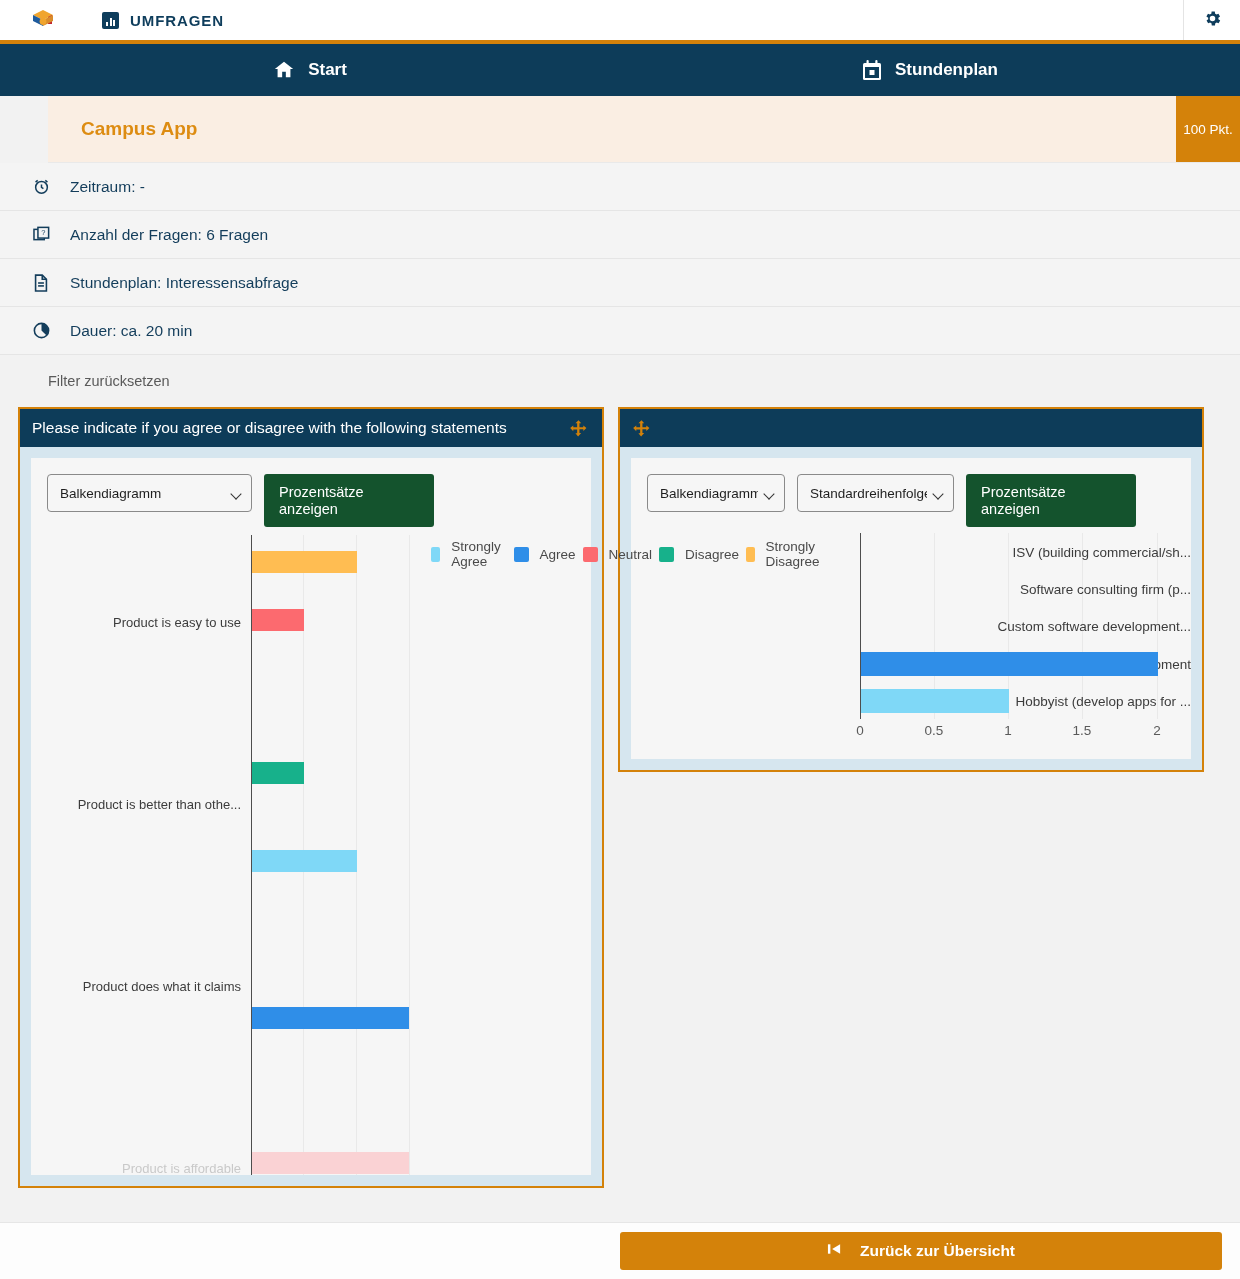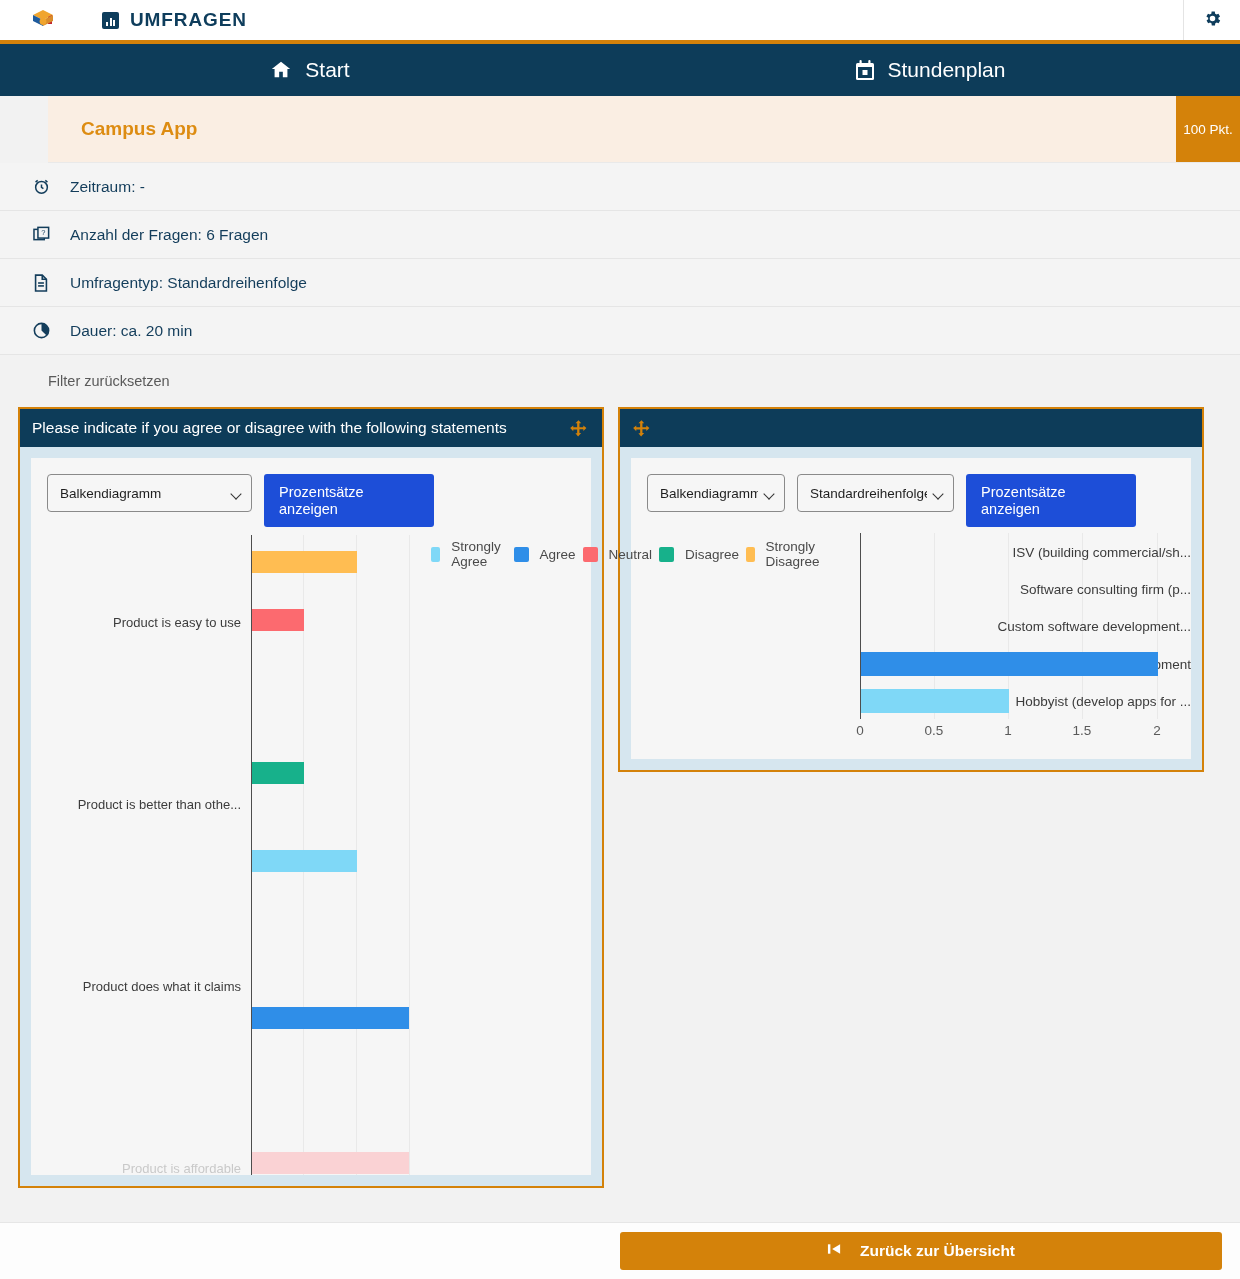--- a/index.html
+++ b/index.html
@@ -23,40 +23,40 @@
   .brand-group { display: flex; align-items: center; margin-left: 46px; gap: 11px; }
   .brand-icon {
     width: 17px; height: 17px; background: #0e3d5c; border-radius: 2px;
     display: flex; align-items: flex-end; justify-content: center; gap: 1.5px; padding-bottom: 3px;
   }
   .brand-icon i { display: block; width: 2px; background: #fff; }
   .brand-icon i:nth-child(1) { height: 4px; }
   .brand-icon i:nth-child(2) { height: 8px; }
   .brand-icon i:nth-child(3) { height: 6px; }
   .brand-text {
-    font-size: 19px; font-weight: bold; color: #0e3d5c; letter-spacing: .9px;
+    font-size: 15px; font-weight: bold; color: #0e3d5c; letter-spacing: .9px;
   }
   .topbar-right {
     position: absolute; right: 0; top: 0; height: 40px; width: 57px;
     border-left: 1px solid #e4e4e4;
     display: flex; align-items: center; justify-content: center;
   }
   .gear { color: #0e3d5c; }
 
   
   .navbar {
     height: 56px;
     background: #0d3c59;
     border-top: 4px solid #d4820a;
     display: flex;
   }
   .nav-item {
     flex: 1 1 0;
     display: flex; align-items: center; justify-content: center; gap: 13px;
-    color: #fff; font-size: 21px; cursor: pointer;
+    color: #fff; font-size: 17px; cursor: pointer; font-weight: bold;
   }
   .nav-ico { display: flex; align-items: center; }
 
   
   .banner {
     height: 67px;
     background: #faeee3;
     display: flex; align-items: center;
     position: relative;
     border-bottom: 1px solid #e9e9e9;
@@ -139,21 +139,21 @@
   .sel-wrap { position: relative; display: inline-block; }
   .sel-wrap::after {
     content: "";
     position: absolute; right: 12px; top: 16px;
     width: 7px; height: 7px;
     border-right: 1.8px solid #333; border-bottom: 1.8px solid #333;
     transform: rotate(45deg);
     pointer-events: none;
   }
   .btn-orange {
-    background: #1d4ed8; color: #fff; border: none; border-radius: 3px;
+    background: #14532d; color: #fff; border: none; border-radius: 3px;
     font-size: 14.5px; font-family: "Liberation Sans", sans-serif;
     padding: 10px 15px; cursor: pointer; line-height: 1.15;
     max-width: 170px; text-align: left;
   }
 
   
   .chartL { position: relative; height: 648px; }
   .plotL { position: absolute; left: 0; top: 0; right: 0; bottom: 0; }
   .gl { position: absolute; top: 8px; bottom: 0; width: 1px; background: #e9e9e9; }
   .axisL { position: absolute; top: 8px; bottom: 0; width: 1px; background: #4d4d4d; }
@@ -282,21 +282,21 @@
 </div>
 <div class="info-row">
   <span class="info-ico">
     <svg width="18" height="20" viewBox="0 0 20 24" fill="none" stroke="#133d5b" stroke-width="1.9">
       <path d="M3.5 2.5h8l5 5v14h-13z"></path>
         <path d="M11.5 2.5v5h5"></path>
       <line x1="6.5" y1="12" x2="13.5" y2="12"></line>
         <line x1="6.5" y1="15.5" x2="13.5" y2="15.5"></line>
     </svg>
   </span>
-  <span>Umfragentyp: Standardreihenfolge</span>
+  <span>Stundenplan: Interessensabfrage</span>
 </div>
 <div class="info-row">
   <span class="info-ico">
     <svg width="19" height="19" viewBox="0 0 24 24">
       <circle cx="12" cy="12" r="9" fill="none" stroke="#133d5b" stroke-width="2"></circle>
       <path d="M12 12 V3.4 A8.6 8.6 0 0 1 18.1 18.1 Z" fill="#133d5b"></path>
     </svg>
   </span>
   <span>Dauer: ca. 20 min</span>
 </div>

